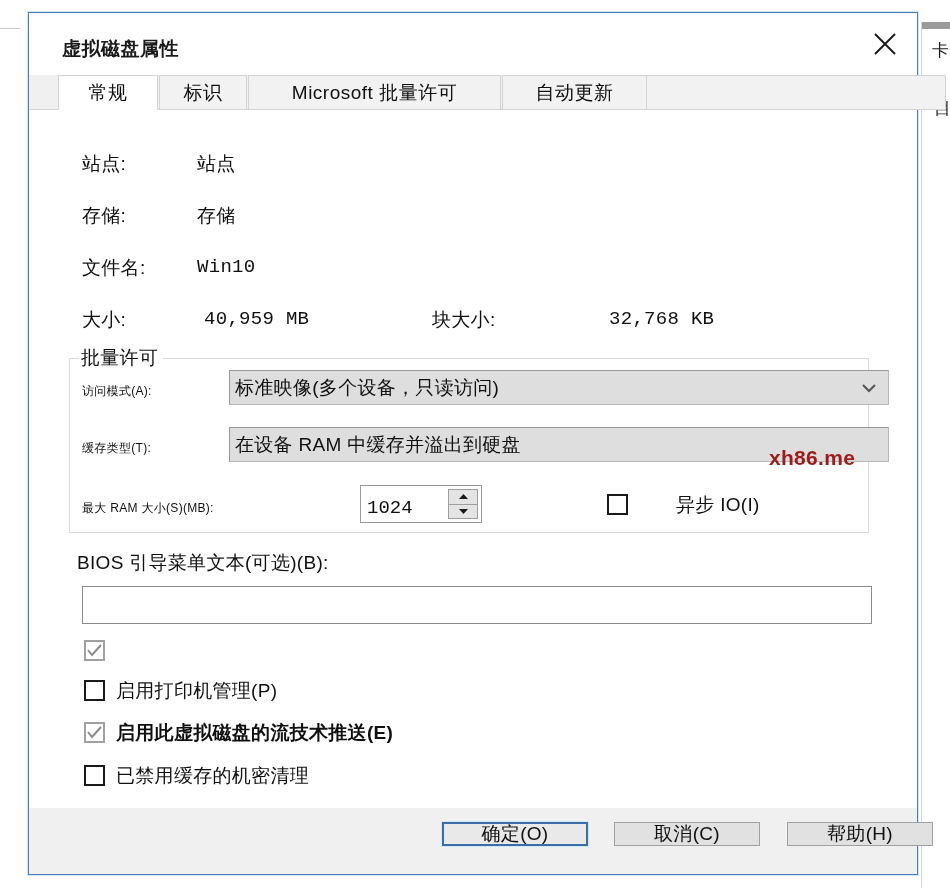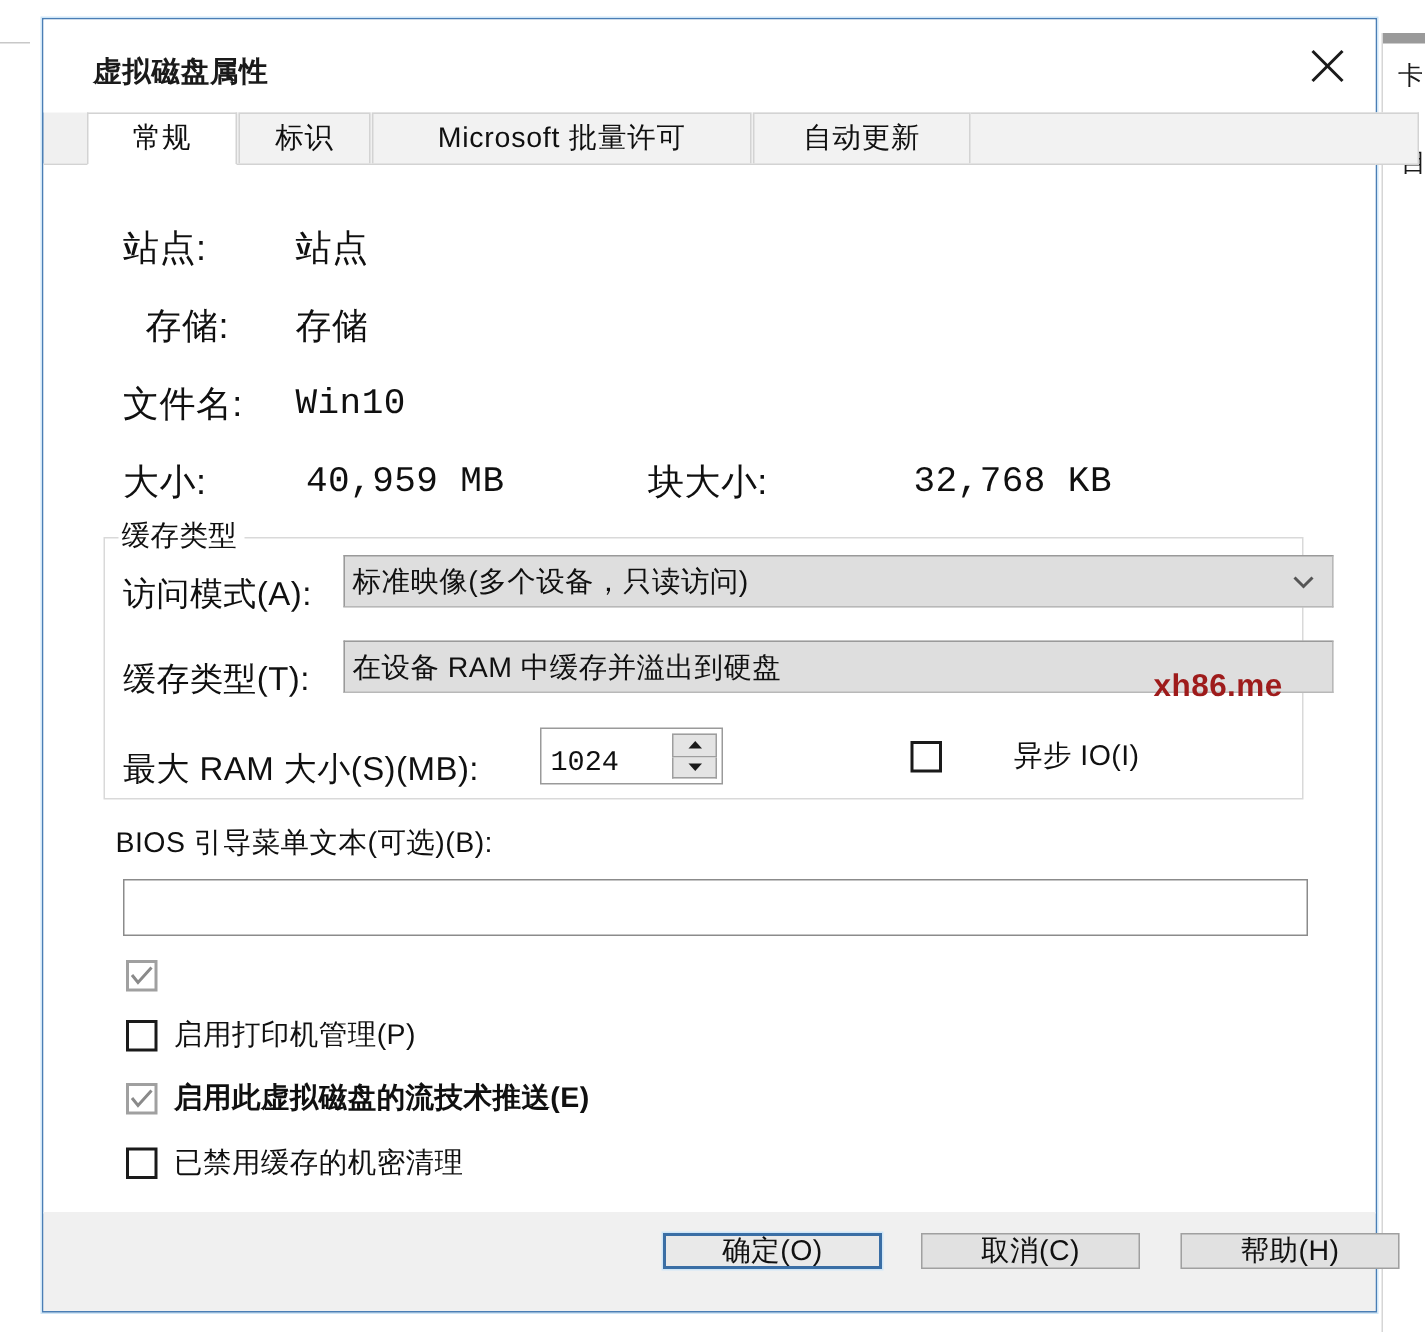--- a/index.html
+++ b/index.html
@@ -155,30 +155,30 @@
     left: 0; top: 96px;
     width: 888px;
     height: 700px;
     background: #ffffff;
     border-top: 1px solid #d3d3d3;
     box-sizing: border-box;
   }
 
   .info-row {
     position: absolute;
-    font-size: 24px;
+    font-size: 19px;
     color: #101010;
     line-height: 1;
     white-space: nowrap;
     letter-spacing: 0.3px;
   }
 
   #lbl-site   { left: 53px; top: 44px;  }
   #val-site   { left: 168px; top: 44px; }
-  #lbl-store  { left: 68px; top: 96px;  }
+  #lbl-store  { left: 53px; top: 96px;  }
   #val-store  { left: 168px; top: 96px; }
   #lbl-file   { left: 53px; top: 148px; }
   #val-file   { left: 168px; top: 148px; font-family: "Liberation Mono", monospace; }
   #lbl-size   { left: 53px; top: 200px; }
   #val-size   { left: 175px; top: 200px; font-family: "Liberation Mono", monospace; }
   #lbl-block  { left: 403px; top: 200px; }
   #val-block  { left: 580px; top: 200px; font-family: "Liberation Mono", monospace; }
 
   
   #groupbox {
@@ -195,21 +195,21 @@
     background: #ffffff;
     padding: 0 5px 0 2px;
     font-size: 19px;
     color: #101010;
     line-height: 1;
     letter-spacing: 0.3px;
   }
 
   .gb-label {
     position: absolute;
-    font-size: 22px;
+    font-size: 12px;
     color: #101010;
     line-height: 1;
     white-space: nowrap;
     letter-spacing: 0.3px;
   }
   #lbl-access { left: 53px; top: 275px; }
   #lbl-cache  { left: 53px; top: 332px; }
   #lbl-ram    { left: 53px; top: 392px; }
 
   .combo {
@@ -423,21 +423,21 @@
     <div id="lbl-store" class="info-row">存储:</div>
     <div id="val-store" class="info-row">存储</div>
     <div id="lbl-file" class="info-row">文件名:</div>
     <div id="val-file" class="info-row">Win10</div>
     <div id="lbl-size" class="info-row">大小:</div>
     <div id="val-size" class="info-row">40,959 MB</div>
     <div id="lbl-block" class="info-row">块大小:</div>
     <div id="val-block" class="info-row">32,768 KB</div>
 
     <div id="groupbox"></div>
-    <div id="group-legend">缓存类型</div>
+    <div id="group-legend">批量许可</div>
 
     <div id="lbl-access" class="gb-label">访问模式(A):</div>
     <div id="combo-access" class="combo">
       <span>标准映像(多个设备，只读访问)</span>
       <span class="combo-arrow">
         <svg width="18" height="12" viewBox="0 0 18 12" aria-hidden="true">
           <polyline points="3,3 9,9 15,3" fill="none" stroke="#555555" stroke-width="2"></polyline>
         </svg>
       </span>
     </div>

